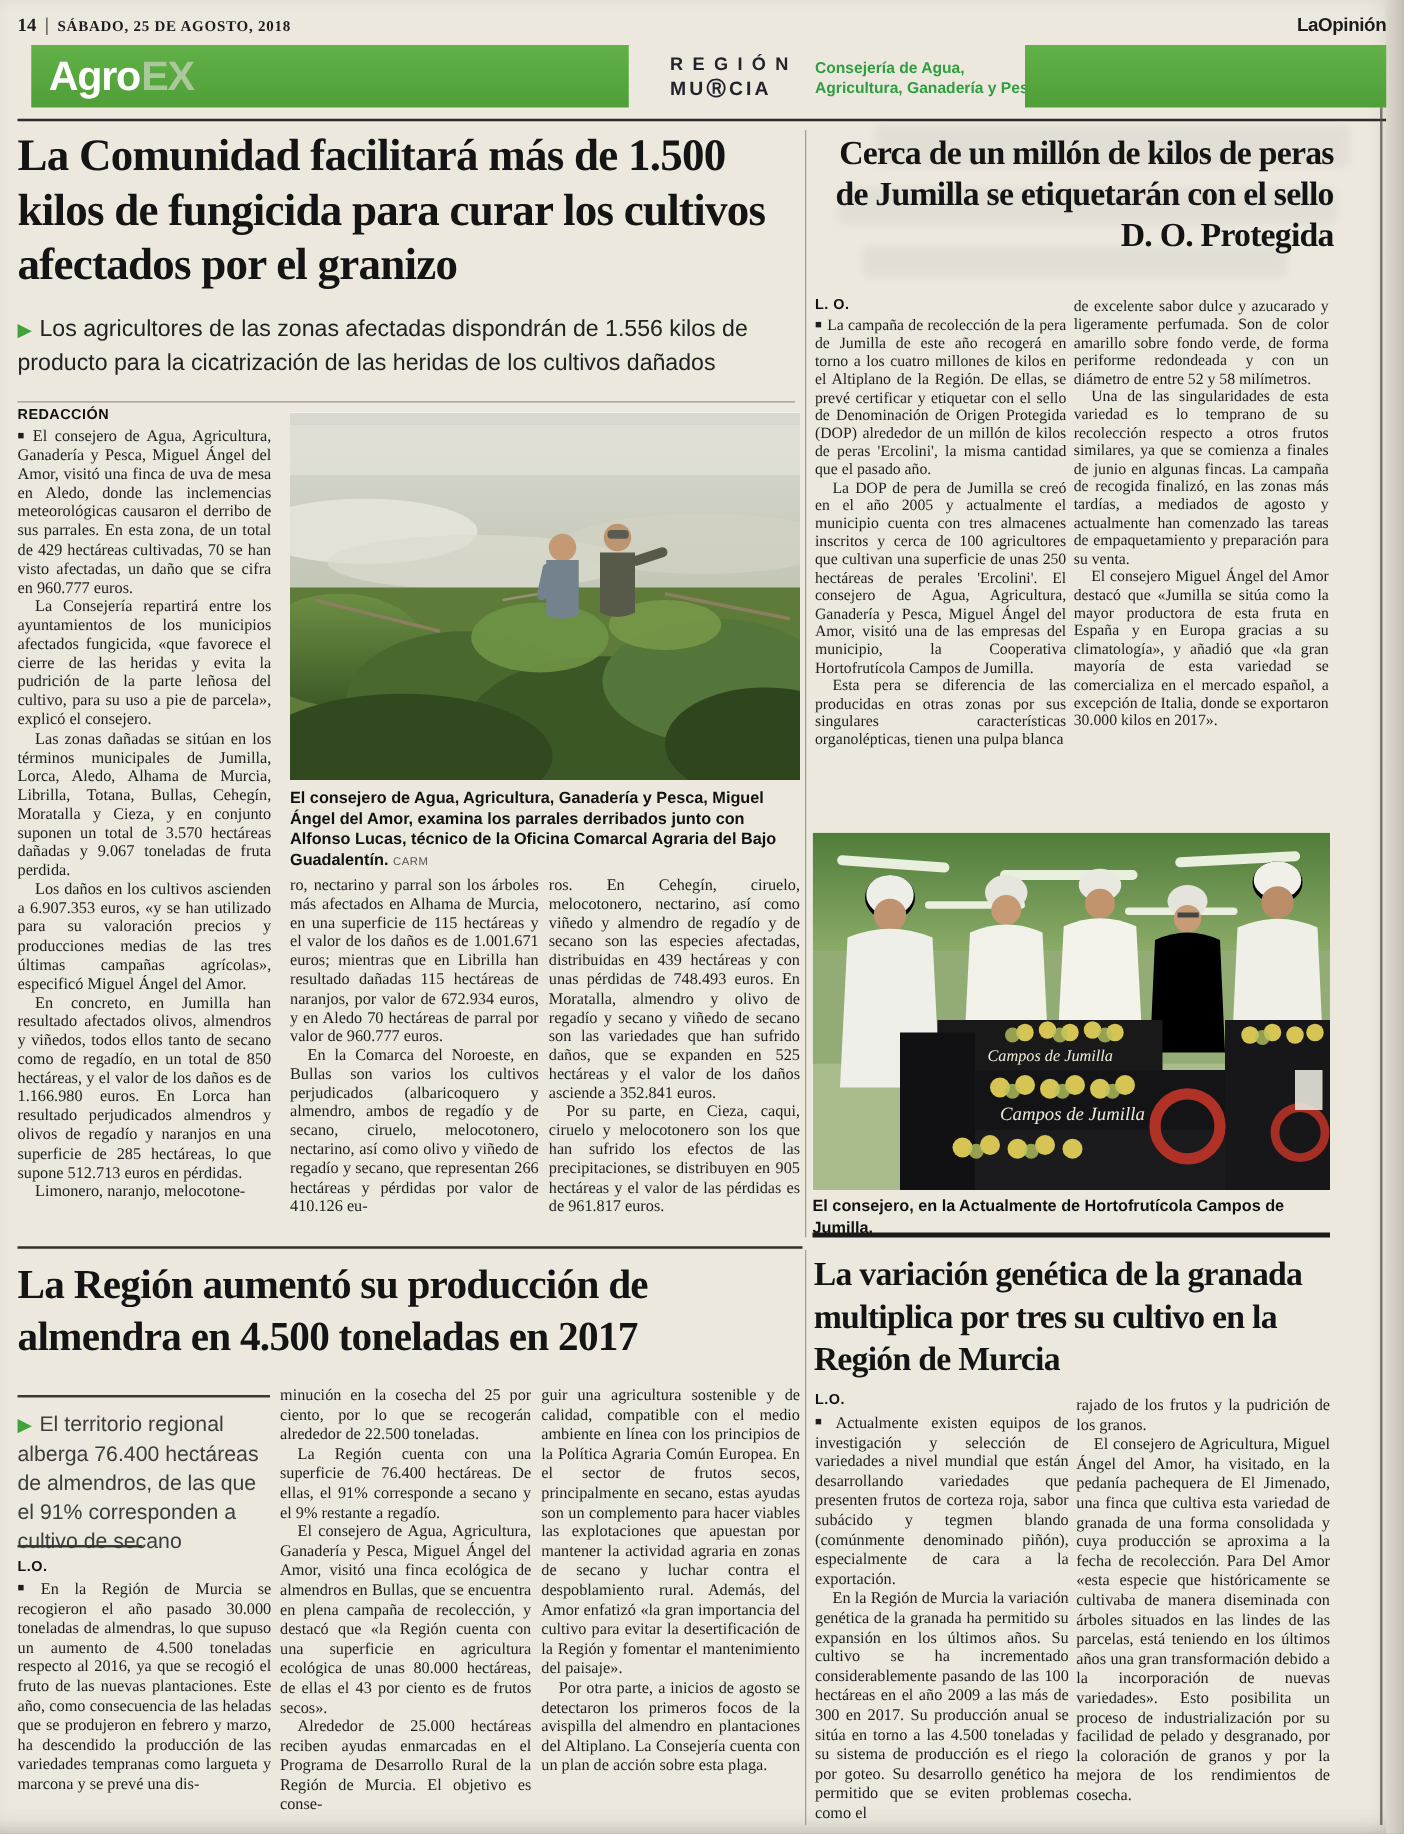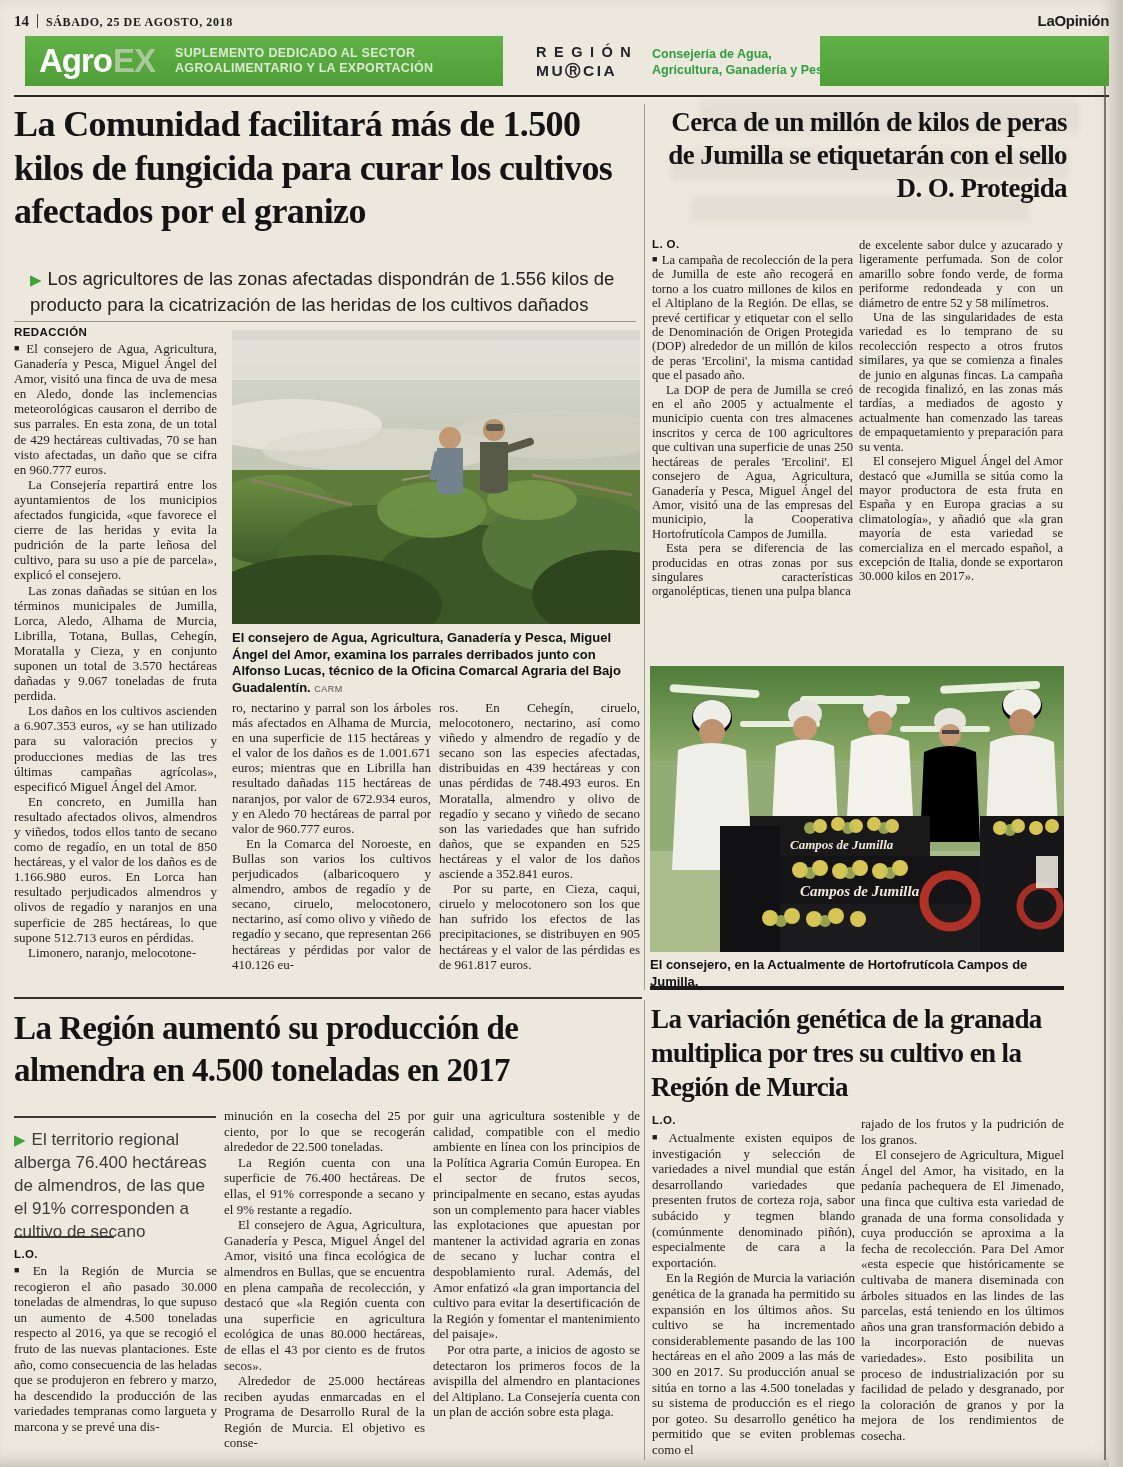--- a/index.html
+++ b/index.html
@@ -42,21 +42,21 @@
   .hair{position:absolute;background:#9a968c;height:1px;}
   .byline{position:absolute;font:700 11.5px/13px "Liberation Sans",sans-serif;color:#111;letter-spacing:.4px;}
   .col{position:absolute;text-align:justify;overflow:hidden;color:#1d1d1d;}
   .col p{margin:0;}
   .col p.ind{text-indent:14px;}
   .f13{font-size:13px;line-height:15.1px;}
   .f126{font-size:12.6px;line-height:14.4px;}
   .f13b{font-size:13px;line-height:15.6px;}
   .marker{font-size:9px;vertical-align:2px;margin-right:4px;}
   
-  .photo{position:absolute;overflow:hidden;background:#ffffff;font-weight:bold;}
+  .photo{position:absolute;overflow:hidden;background:#ffffff;}
   .photo svg{display:block;}
   .caption{position:absolute;font:700 13px/16.5px "Liberation Sans",sans-serif;color:#111;}
   .credit{font:400 9px/10px "Liberation Sans",sans-serif;color:#555;letter-spacing:.5px;}
   
   .vdiv{position:absolute;width:1px;background:#a09c92;}
   .rule-bl{position:absolute;left:14px;top:997px;width:628px;height:2px;background:#33312d;}
   .rule-heavy{position:absolute;left:650px;top:986px;width:414px;height:4px;background:#1b1a18;}
   .sum-rule-top{position:absolute;left:14px;top:1116px;width:202px;height:2px;background:#3a3833;}
   .summary{position:absolute;left:14px;top:1128px;width:204px;font:400 17px/23px "Liberation Sans",sans-serif;color:#3c3c3c;}
   .sum-rule-bot{position:absolute;left:14px;top:1236px;width:100px;height:2px;background:#3a3833;}
@@ -72,42 +72,38 @@
     <div class="pageinfo">
       <span class="pagenum">14</span>
       <span class="tbar-div"></span>
       <span class="issue-date">SÁBADO, 25 DE AGOSTO, 2018</span>
     </div>
     <div class="masthead">LaOpinión</div>
   </div>
 
   <div class="banner left">
     <span class="brand"><span class="agro">Agro</span><span class="ex">EX</span></span>
-    <span class="tagline">
-      <span>SUPLEMENTO DEDICADO AL SECTOR</span><br>
-      <span>AGROALIMENTARIO Y LA EXPORTACIÓN</span>
-    </span>
   </div>
   <div class="region-logo">
     <div class="region-l1">REGIÓN</div>
     <div class="region-l2">MUⓇCIA</div>
   </div>
   <div class="consejeria">
     <div>Consejería de Agua,</div>
     <div>Agricultura, Ganadería y Pesca</div>
   </div>
   <div class="banner right"></div>
   <div class="rule-top"></div>
 
   <div class="ghost" style="left:700px;top:100px;width:380px;height:34px;"></div>
   <div class="ghost" style="left:670px;top:150px;width:400px;height:30px;"></div>
   <div class="ghost" style="left:690px;top:196px;width:340px;height:26px;"></div>
 
   <h1 class="headline hl1" style="margin:0;position:absolute;">La Comunidad facilitará más de 1.500 kilos de fungicida para curar los cultivos afectados por el granizo</h1>
-  <p class="standfirst" style="margin:16px;">
+  <p class="standfirst" style="margin:0;">
     <span class="arrow">▶</span><span>Los agricultores de las zonas afectadas dispondrán de 1.556 kilos de producto para la cicatrización de las heridas de los cultivos dañados</span>
   </p>
   <div class="hair" style="left:14px;top:321px;width:622px;"></div>
   <div class="byline" style="left:14px;top:326px;">REDACCIÓN</div>
 
   <div class="col f13" style="left:14px;top:341px;width:203px;height:650px;">
     <p><span class="marker">■</span><span>El consejero de Agua, Agricultura, Ganadería y Pesca, Miguel Ángel del Amor, visitó una finca de uva de mesa en Aledo, donde las inclemencias meteorológicas causaron el derribo de sus parrales. En esta zona, de un total de 429 hectáreas cultivadas, 70 se han visto afectadas, un daño que se cifra en 960.777 euros.</span></p>
     <p class="ind">La Consejería repartirá entre los ayuntamientos de los municipios afectados fungicida, «que favorece el cierre de las heridas y evita la pudrición de la parte leñosa del cultivo, para su uso a pie de parcela», explicó el consejero.</p>
     <p class="ind">Las zonas dañadas se sitúan en los términos municipales de Jumilla, Lorca, Aledo, Alhama de Murcia, Librilla, Totana, Bullas, Cehegín, Moratalla y Cieza, y en conjunto suponen un total de 3.570 hectáreas dañadas y 9.067 toneladas de fruta perdida.</p>
     <p class="ind">Los daños en los cultivos ascienden a 6.907.353 euros, «y se han utilizado para su valoración precios y producciones medias de las tres últimas campañas agrícolas», especificó Miguel Ángel del Amor.</p>

